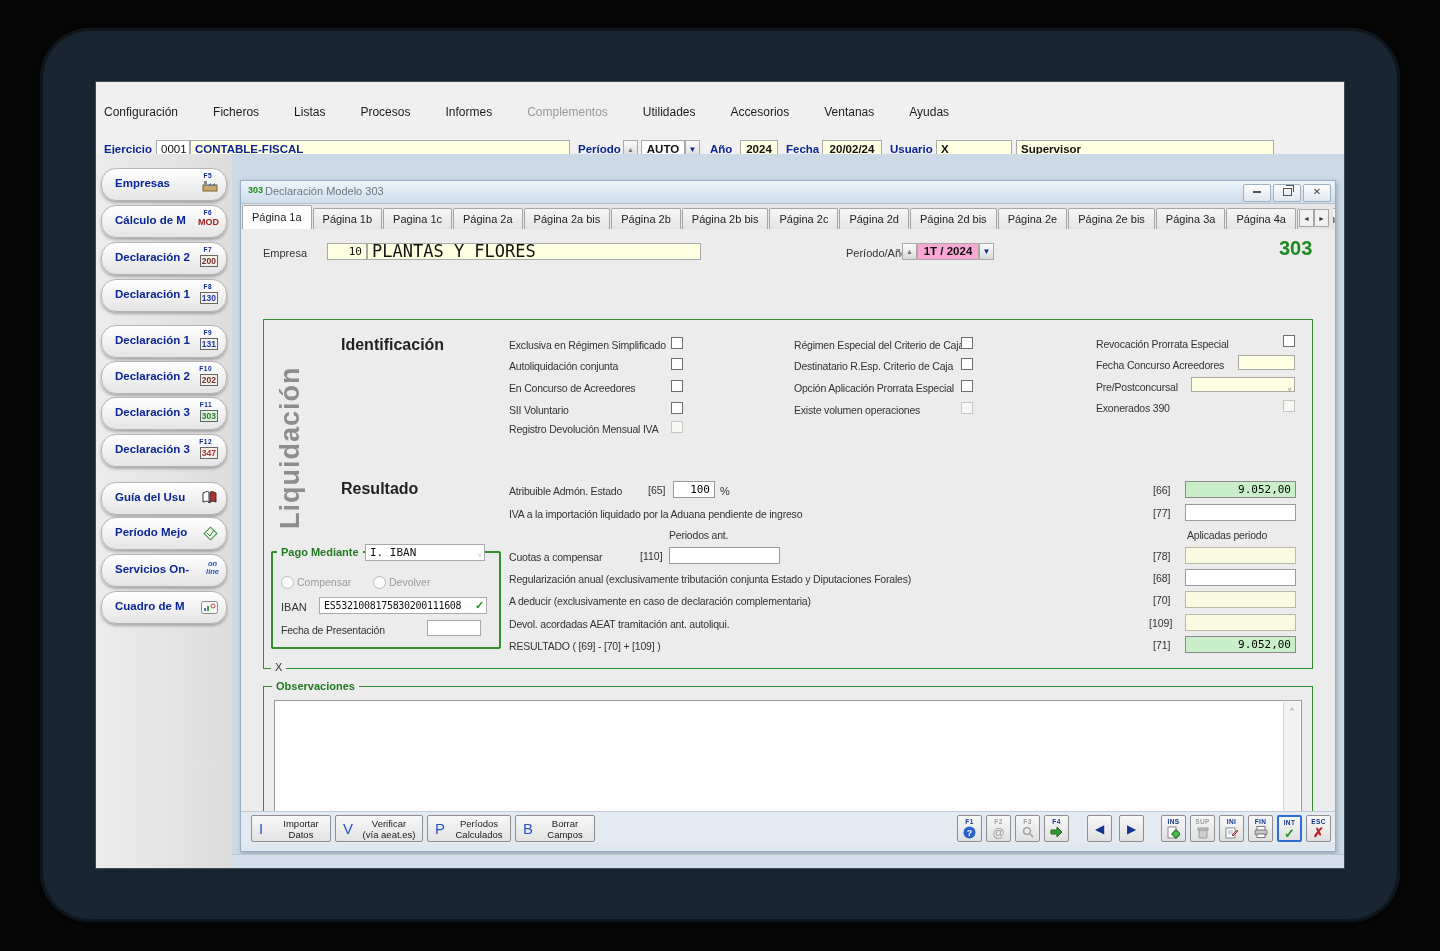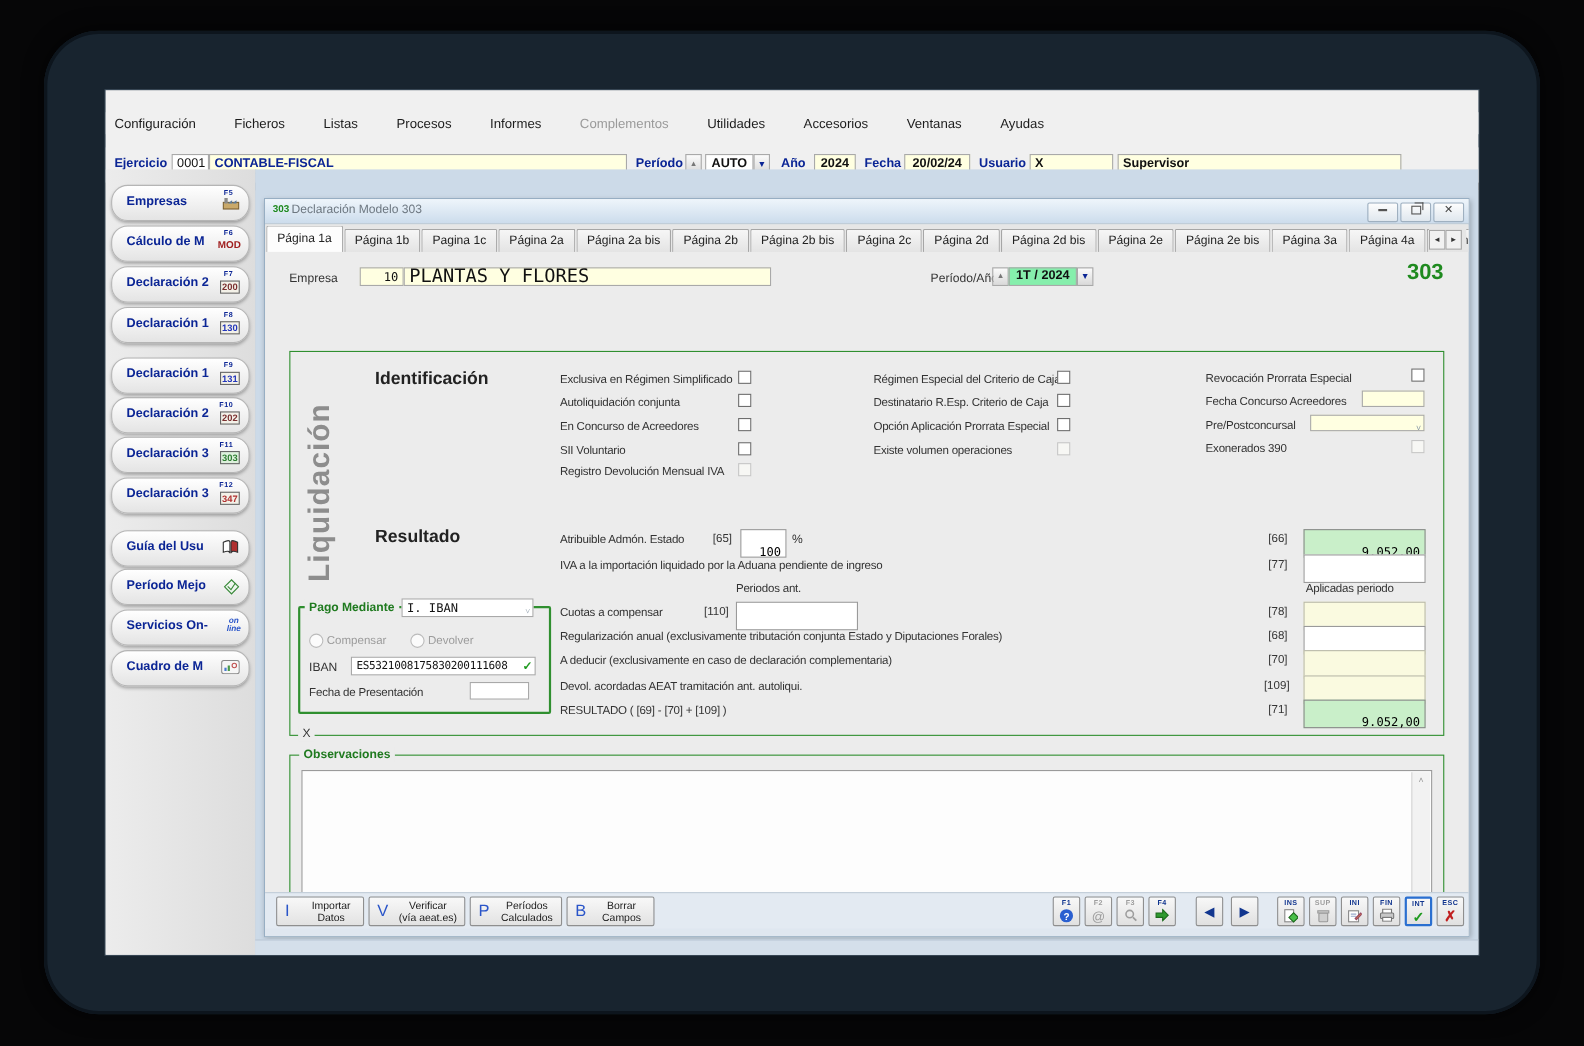--- a/index.html
+++ b/index.html
@@ -53,21 +53,21 @@
   
   .flabel{position:absolute;font-size:11px;color:#333;line-height:16px;white-space:nowrap}
   .small{font-size:10.5px;letter-spacing:-0.2px}
   .gbox{position:absolute;border:1px solid #2f8f2f}
   .glegend{position:absolute;font-size:11px;font-weight:bold;color:#1f7a1f;background:#ececec;padding:0 4px;line-height:14px;white-space:nowrap}
   .vert{position:absolute;left:8px;top:155px;font-size:27px;font-weight:bold;color:#8d8d8d;transform:rotate(-90deg);transform-origin:left top;letter-spacing:1px}
   .sect{position:absolute;font-size:16px;font-weight:bold;color:#222}
   .cb{position:absolute;width:12px;height:12px;border:1px solid #6e6e6e;background:#fff;box-sizing:border-box}
   .cb.dis{border-color:#c6c6c6;background:#f7f7f4}
   .code{position:absolute;font-size:10.5px;color:#333;white-space:nowrap}
-  .rfld{position:absolute;width:111px;height:17px;border:1px solid #8a8a8a;font-family:"DejaVu Sans Mono",monospace;font-size:11px;text-align:right;padding:12px 4px;line-height:15px;box-sizing:border-box}
+  .rfld{position:absolute;width:111px;height:17px;border:1px solid #8a8a8a;font-family:"DejaVu Sans Mono",monospace;font-size:11px;text-align:right;padding:0 4px;line-height:15px;box-sizing:border-box}
   .gfill{background:#c9efc9}.yfill{background:#fafae0;border-color:#b9b9a9}.wfill{background:#fff;border-color:#9a9a9a}
   .radio{position:absolute;width:11px;height:11px;border:1px solid #bbb;border-radius:50%;background:#fbfbfb}
   .rlbl{position:absolute;font-size:10.5px;color:#9c9c9c;white-space:nowrap}
   .chev{color:#8a9aa8;font-size:8px}
   .check{color:#1f9a1f;font-weight:bold}
   
   .ta{position:absolute;background:#fdfdfd;border:1px solid #9a9a9a}
   .sbar{position:absolute;right:1px;top:1px;width:16px;bottom:1px;background:#f2f2f2;border-left:1px solid #d5d5d5}
   .sbar span{position:absolute;left:0;width:16px;height:16px;text-align:center;font-size:8px;color:#9a9a9a;line-height:16px}
   
@@ -215,21 +215,21 @@
     </div>
     <div class="tabarrows"><span>◄</span><span>►</span></div>
 
     <div class="content">
 
       <span class="flabel" style="left:22px;top:16px">Empresa</span>
       <div class="fld yl mono" style="left:86px;top:14px;width:40px;height:17px;line-height:15px;text-align:right;font-size:11px">10</div>
       <div class="fld yl mono" style="left:126px;top:14px;width:334px;height:17px;line-height:15px;font-size:17px">PLANTAS Y FLORES</div>
       <span class="flabel" style="left:605px;top:16px">Período/Año</span>
       <div class="spin" style="left:661px;top:14px;height:17px;line-height:16px">▲</div>
-      <div class="fld bold" style="left:676px;top:14px;width:62px;height:17px;line-height:15px;text-align:center;background:#86efac">1T / 2024</div>
+      <div class="fld bold" style="left:676px;top:14px;width:62px;height:17px;line-height:15px;text-align:center;background:#f9a8d4">1T / 2024</div>
       <div class="spin dn" style="left:738px;top:14px;height:17px;line-height:16px;color:#0b2595">▼</div>
       <span class="abs" style="left:1038px;top:8px;font-size:20px;font-weight:bold;color:#1f8a1f">303</span>
 
       <div class="gbox" style="left:22px;top:90px;width:1048px;height:348px"></div>
       <span class="vert" style="top:300px;left:34px">Liquidación</span>
 
       <span class="sect" style="left:100px;top:107px">Identificación</span>
       <span class="flabel small" style="left:268px;top:108px">Exclusiva en Régimen Simplificado</span>
             <div class="cb" style="left:430px;top:108px"></div>
       <span class="flabel small" style="left:268px;top:129px">Autoliquidación conjunta</span>

